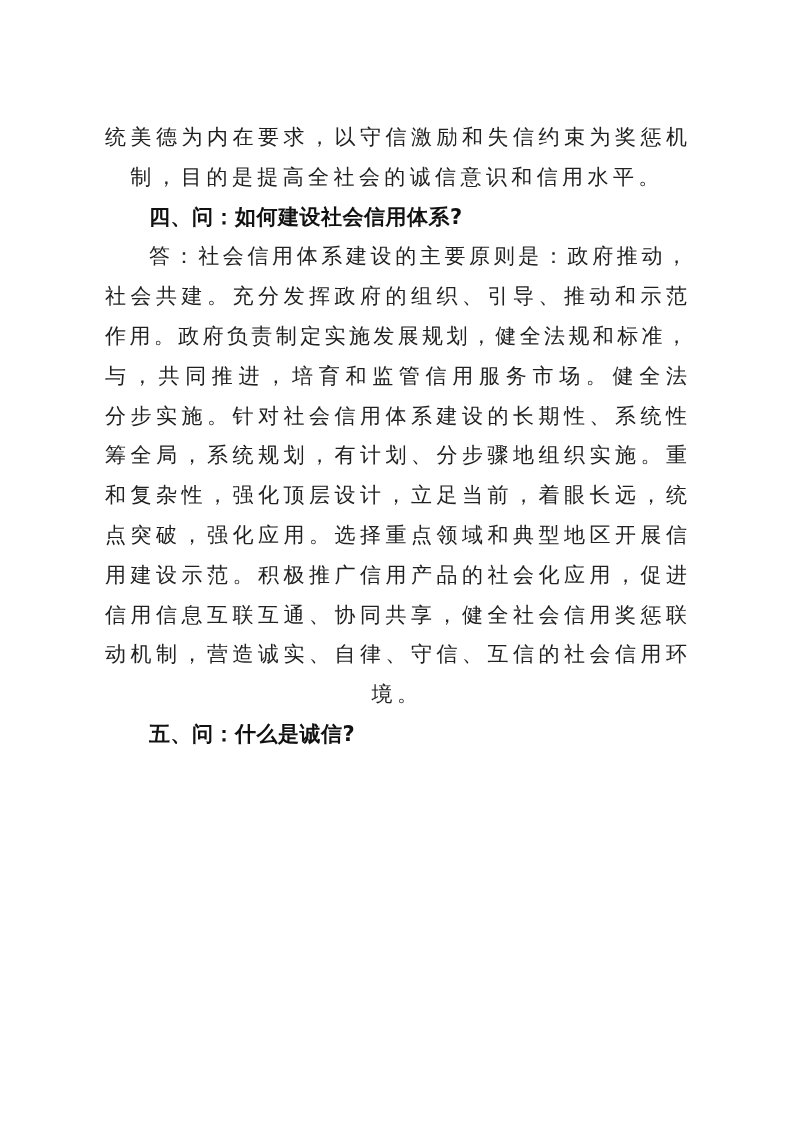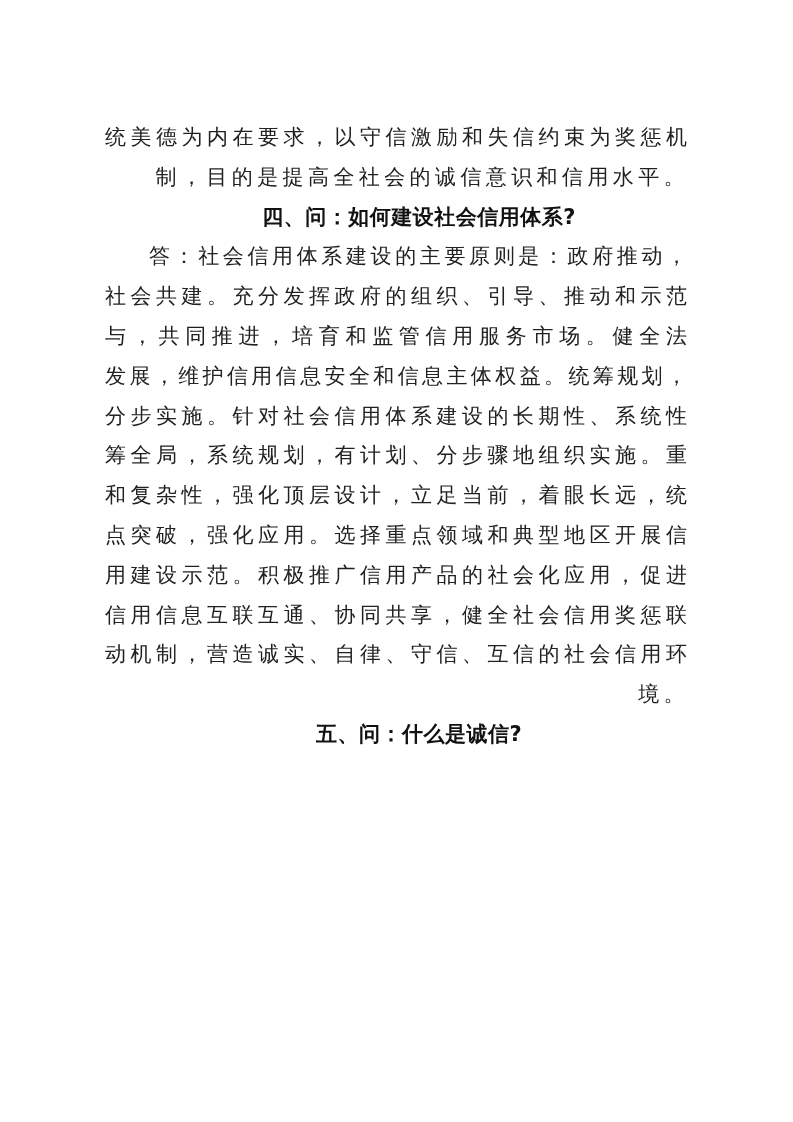--- a/index.html
+++ b/index.html
@@ -37,48 +37,47 @@
   
   .just {
     white-space: normal;
     letter-spacing: 2px;
     text-align: justify;
     text-align-last: justify;
   }
   
   .tail {
     letter-spacing: 4.4px;
-    text-align: right;
+    text-align: center;
   }
   .indent {
     text-indent: 44px;
   }
   .heading {
     font-family: "DejaVu Sans", "Liberation Sans", sans-serif;
     font-weight: 700;
     color: #111111;
     letter-spacing: 0.5px;
-    text-align: center;
   }
 </style>
 </head>
 <body>
 
 <div class="page">
   <div class="text-block">
 
     <div class="line just">统美德为内在要求，以守信激励和失信约束为奖惩机</div>
     <div class="line tail">制，目的是提高全社会的诚信意识和信用水平。</div>
 
     <div class="line heading indent">四、问：如何建设社会信用体系?</div>
 
     <div class="line just indent">答：社会信用体系建设的主要原则是：政府推动，</div>
     <div class="line just">社会共建。充分发挥政府的组织、引导、推动和示范</div>
+    <div class="line just">作用。政府负责制定实施发展规划，健全法规和标准，</div>
     <div class="line just">与，共同推进，培育和监管信用服务市场。健全法</div>
-    <div class="line just">发展，维护信用信息安全和信息主体权益。统筹规划，</div>
     <div class="line just">分步实施。针对社会信用体系建设的长期性、系统性</div>
     <div class="line just">筹全局，系统规划，有计划、分步骤地组织实施。重</div>
     <div class="line just">和复杂性，强化顶层设计，立足当前，着眼长远，统</div>
     <div class="line just">点突破，强化应用。选择重点领域和典型地区开展信</div>
     <div class="line just">用建设示范。积极推广信用产品的社会化应用，促进</div>
     <div class="line just">信用信息互联互通、协同共享，健全社会信用奖惩联</div>
     <div class="line just">动机制，营造诚实、自律、守信、互信的社会信用环</div>
     <div class="line tail">境。</div>
 
     <div class="line heading indent">五、问：什么是诚信?</div>

